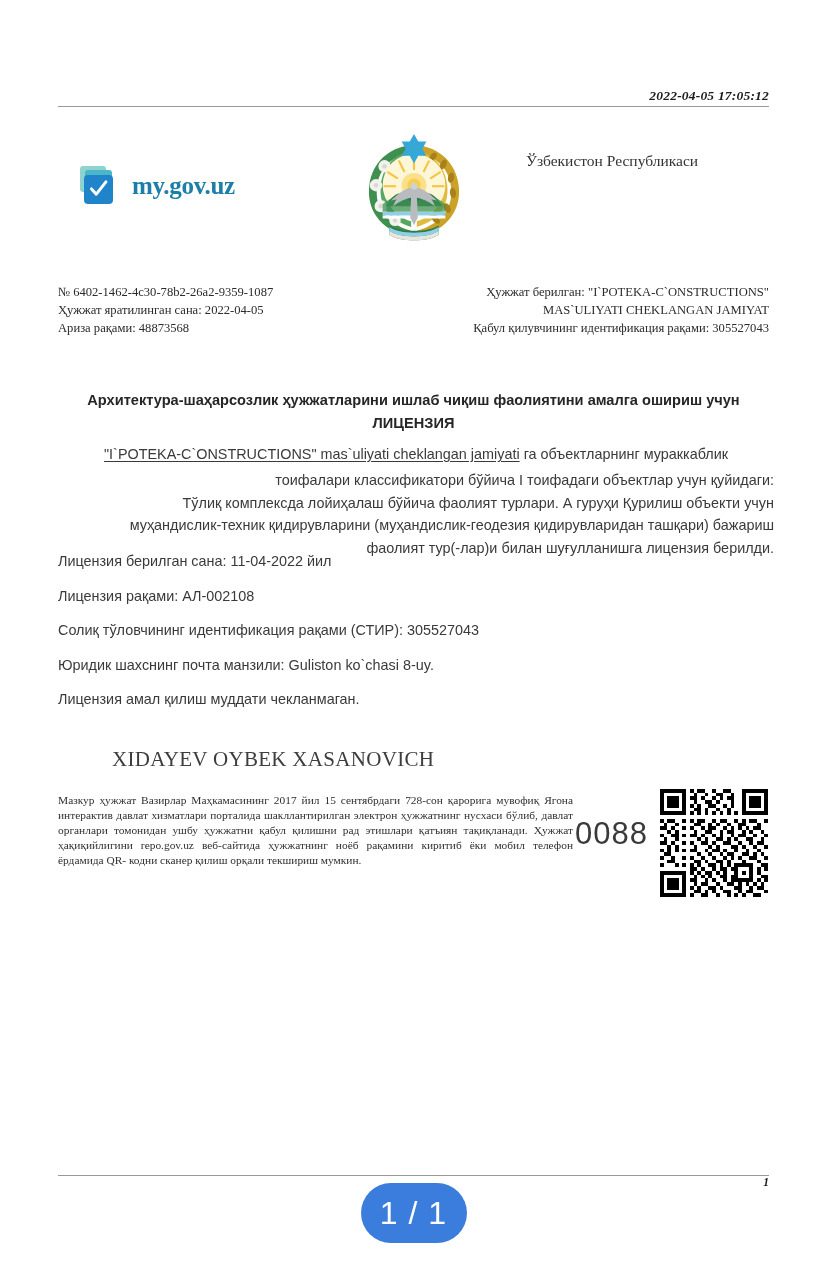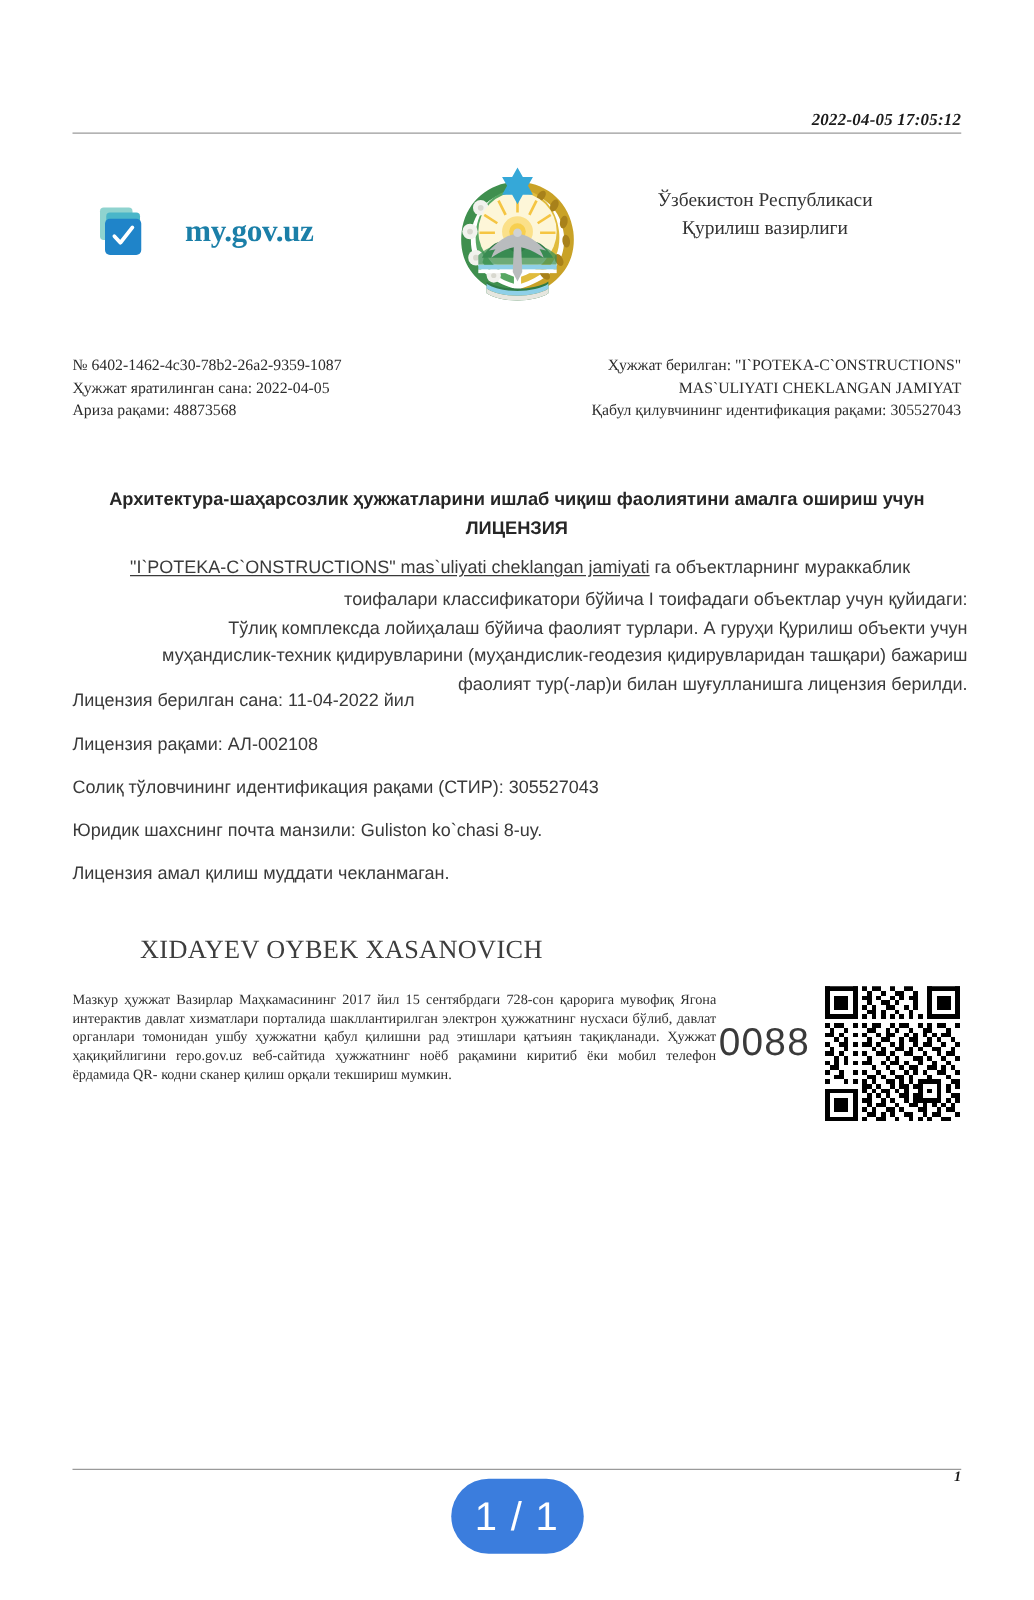--- a/index.html
+++ b/index.html
@@ -52,21 +52,21 @@
     top: 128px;
     width: 711px;
     height: 128px;
   }
   .logo-block {
     position: absolute;
     left: 22px;
     top: 38px;
     display: flex;
     align-items: center;
-    gap: 26px;
+    gap: 10px;
   }
   .logo-mark {
     position: relative;
     width: 42px;
     height: 40px;
   }
   .logo-card {
     position: absolute;
     border-radius: 3px;
   }
@@ -354,21 +354,20 @@
       <path d="M60 2 L64.5 10 L73 10 L68.8 17.5 L73 25 L64.5 25 L60 33 L55.5 25 L47 25 L51.2 17.5 L47 10 L55.5 10 Z" fill="#35a8d8"></path>
       <path d="M58 11 a6.5 6.5 0 1 0 0 13 a5 5 0 1 1 0 -13 Z" fill="#ffffff"></path>
 
       <path d="M34 98 C45 106 75 106 86 98 L86 108 C75 116 45 116 34 108 Z" fill="#2f7a46"></path>
       <path d="M34 100 C45 108 75 108 86 100 L86 104 C75 112 45 112 34 104 Z" fill="#8fd0e8"></path>
       <path d="M34 104 C45 112 75 112 86 104 L86 108 C75 116 45 116 34 108 Z" fill="#e6e6df"></path>
     </svg>
 
     <div class="ministry">
       <div>Ўзбекистон Республикаси</div>
-      <div>Қурилиш вазирлиги</div>
     </div>
   </div>
 
   <div class="meta">
     <div class="meta-left">
       <div>№ 6402-1462-4c30-78b2-26a2-9359-1087</div>
       <div>Ҳужжат яратилинган сана: 2022-04-05</div>
       <div>Ариза рақами: 48873568</div>
     </div>
     <div class="meta-right">

